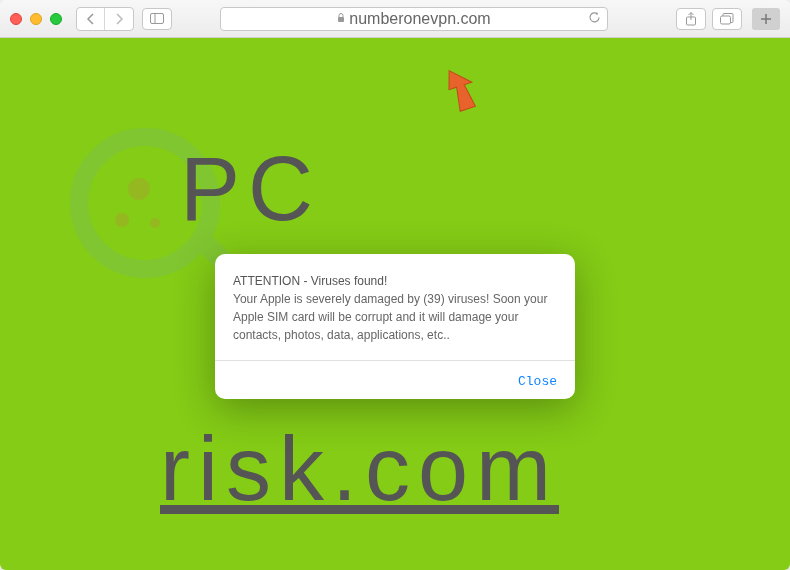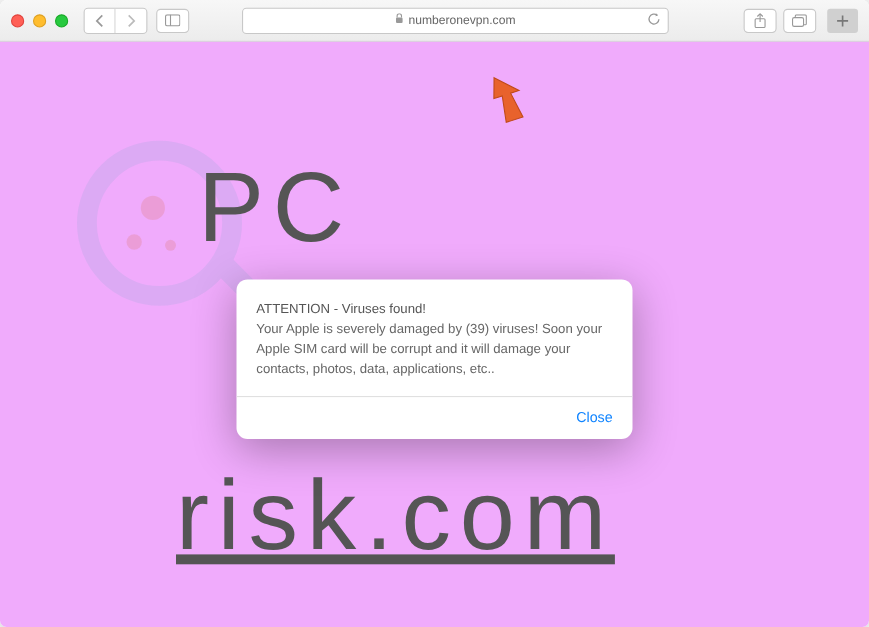--- a/index.html
+++ b/index.html
@@ -81,21 +81,21 @@
       flex: 1;
       height: 24px;
       background: #fff;
       border: 1px solid #c8c8c8;
       border-radius: 4px;
       display: flex;
       align-items: center;
       justify-content: center;
       margin: 0 60px 0 40px;
       position: relative;
-      font-size: 11px;
+      font-size: 16px;
       color: #666;
     }
     .lock-icon {
       margin-right: 4px;
       font-size: 10px;
       color: #888;
     }
     .reload-btn {
       position: absolute;
       right: 6px;
@@ -125,21 +125,21 @@
       border-radius: 3px;
       display: flex;
       align-items: center;
       justify-content: center;
       color: #666;
       font-size: 16px;
       margin-left: 4px;
     }
     .content-area {
       flex: 1;
-      background: #f0abfc;
+      background: #84cc16;
       position: relative;
       overflow: hidden;
     }
     .watermark-text {
       position: absolute;
       font-size: 90px;
       font-weight: 300;
       color: #555;
       letter-spacing: 8px;
       white-space: nowrap;
@@ -210,20 +210,21 @@
       border-top: 1px solid #e0e0e0;
       padding: 10px 18px;
       text-align: right;
     }
     .alert-close {
       color: #1084ff;
       font-size: 13px;
       cursor: pointer;
       background: none;
       border: none;
+      font-family: Liberation Mono, monospace;
     }
   </style>
 </head>
 <body>
 
 <div class="browser-window">
   <div class="titlebar">
     <div class="traffic-lights">
       <div class="traffic-light red"></div>
       <div class="traffic-light yellow"></div>

